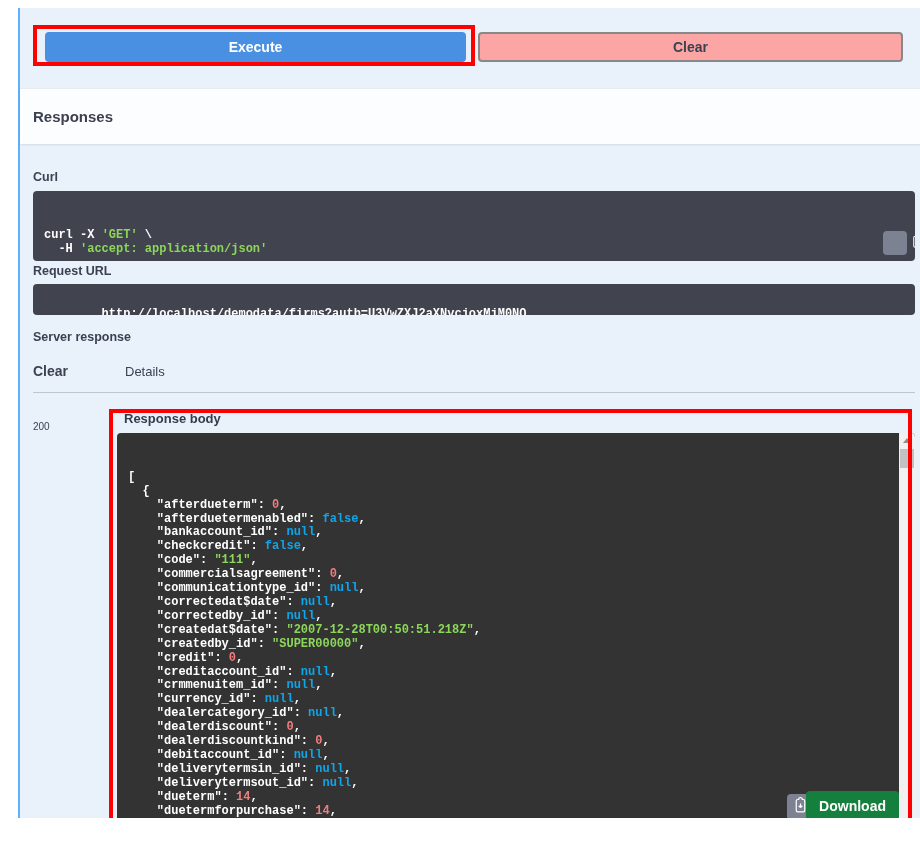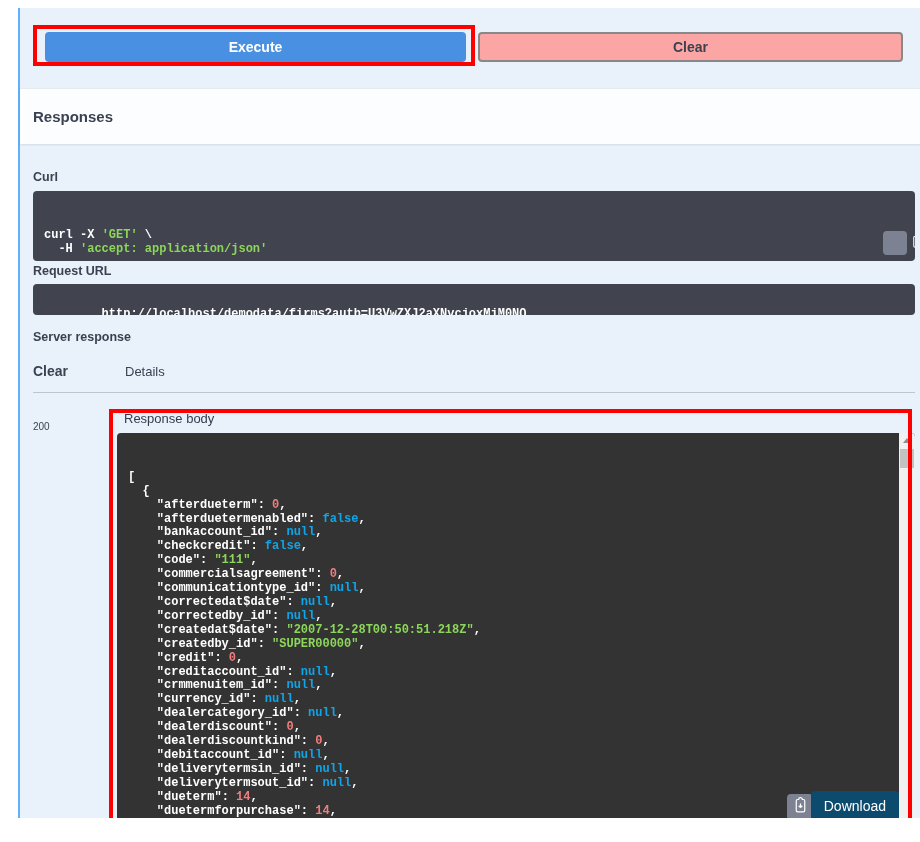--- a/index.html
+++ b/index.html
@@ -50,21 +50,21 @@
 
   
   .thead { display:flex; margin-top:19px; color:#3b4151; align-items:baseline; }
   .th-code { width:92px; font-size:14px; font-weight:bold; }
   .th-details { font-size:13px; }
   .divider { border-bottom:1px solid rgba(59,65,81,0.25); margin-top:13px; }
 
   .resp-row { display:flex; padding-top:12px; }
   .resp-code { width:84px; font-size:10px; color:#3b4151;margin-top:16px; }
   .resp-col { flex:1; min-width:0; }
-  .rb-label { font-size:13px; font-weight:normal; color:#333c4d; padding:6px 0 0 7px; }
+  .rb-label { font-size:13px; font-weight:bold; color:#333c4d; padding:6px 0 0 7px; }
 
   .pre-wrap { position:relative; margin-top:7px; }
   .response-pre { height:396px; background:#333333; border-radius:4px;
     position:relative; overflow:hidden; color:#ffffff;
     font-family:"Liberation Mono","DejaVu Sans Mono",monospace; font-size:12px;
     line-height:13.9px; font-weight:600; padding:10px 24px 10px 11px; white-space:pre; }
 
   
   .sb { position:absolute; top:0; right:0; bottom:0; width:16px; background:#f1f1f1; }
   .sb-up, .sb-down { position:absolute; left:0; width:16px; height:15px; cursor:pointer; }
@@ -74,21 +74,21 @@
     border-bottom:5px solid #8f8f8f; }
   .sb-down::after { content:""; position:absolute; left:4px; bottom:5px;
     border-left:4px solid transparent; border-right:4px solid transparent;
     border-top:5px solid #8f8f8f; }
   .sb-thumb { position:absolute; top:16px; left:1px; width:14px; height:19px;
     background:#c2c2c2; cursor:pointer; }
 
   
   .resp-copy { width:26px; height:26px; right:102px; bottom:9px; }
   .download-btn { position:absolute; right:16px; bottom:8px; height:30px;
-    padding:0 13px; background:#0c4a6e; color:#ffffff; font-weight:normal;
+    padding:0 13px; background:#15803d; color:#ffffff; font-weight:bold;
     font-size:14px; border:none; border-radius:4px; cursor:pointer; }
 
   
   .anno { position:absolute; border:4px solid #ff0000; pointer-events:none; z-index:50; }
   #anno-execute  { left:33px;  top:25px;  width:442px; height:41px; }
   #anno-response { left:109px; top:409px; width:803px; height:430px; }
 </style>
 </head>
 <body>
 

